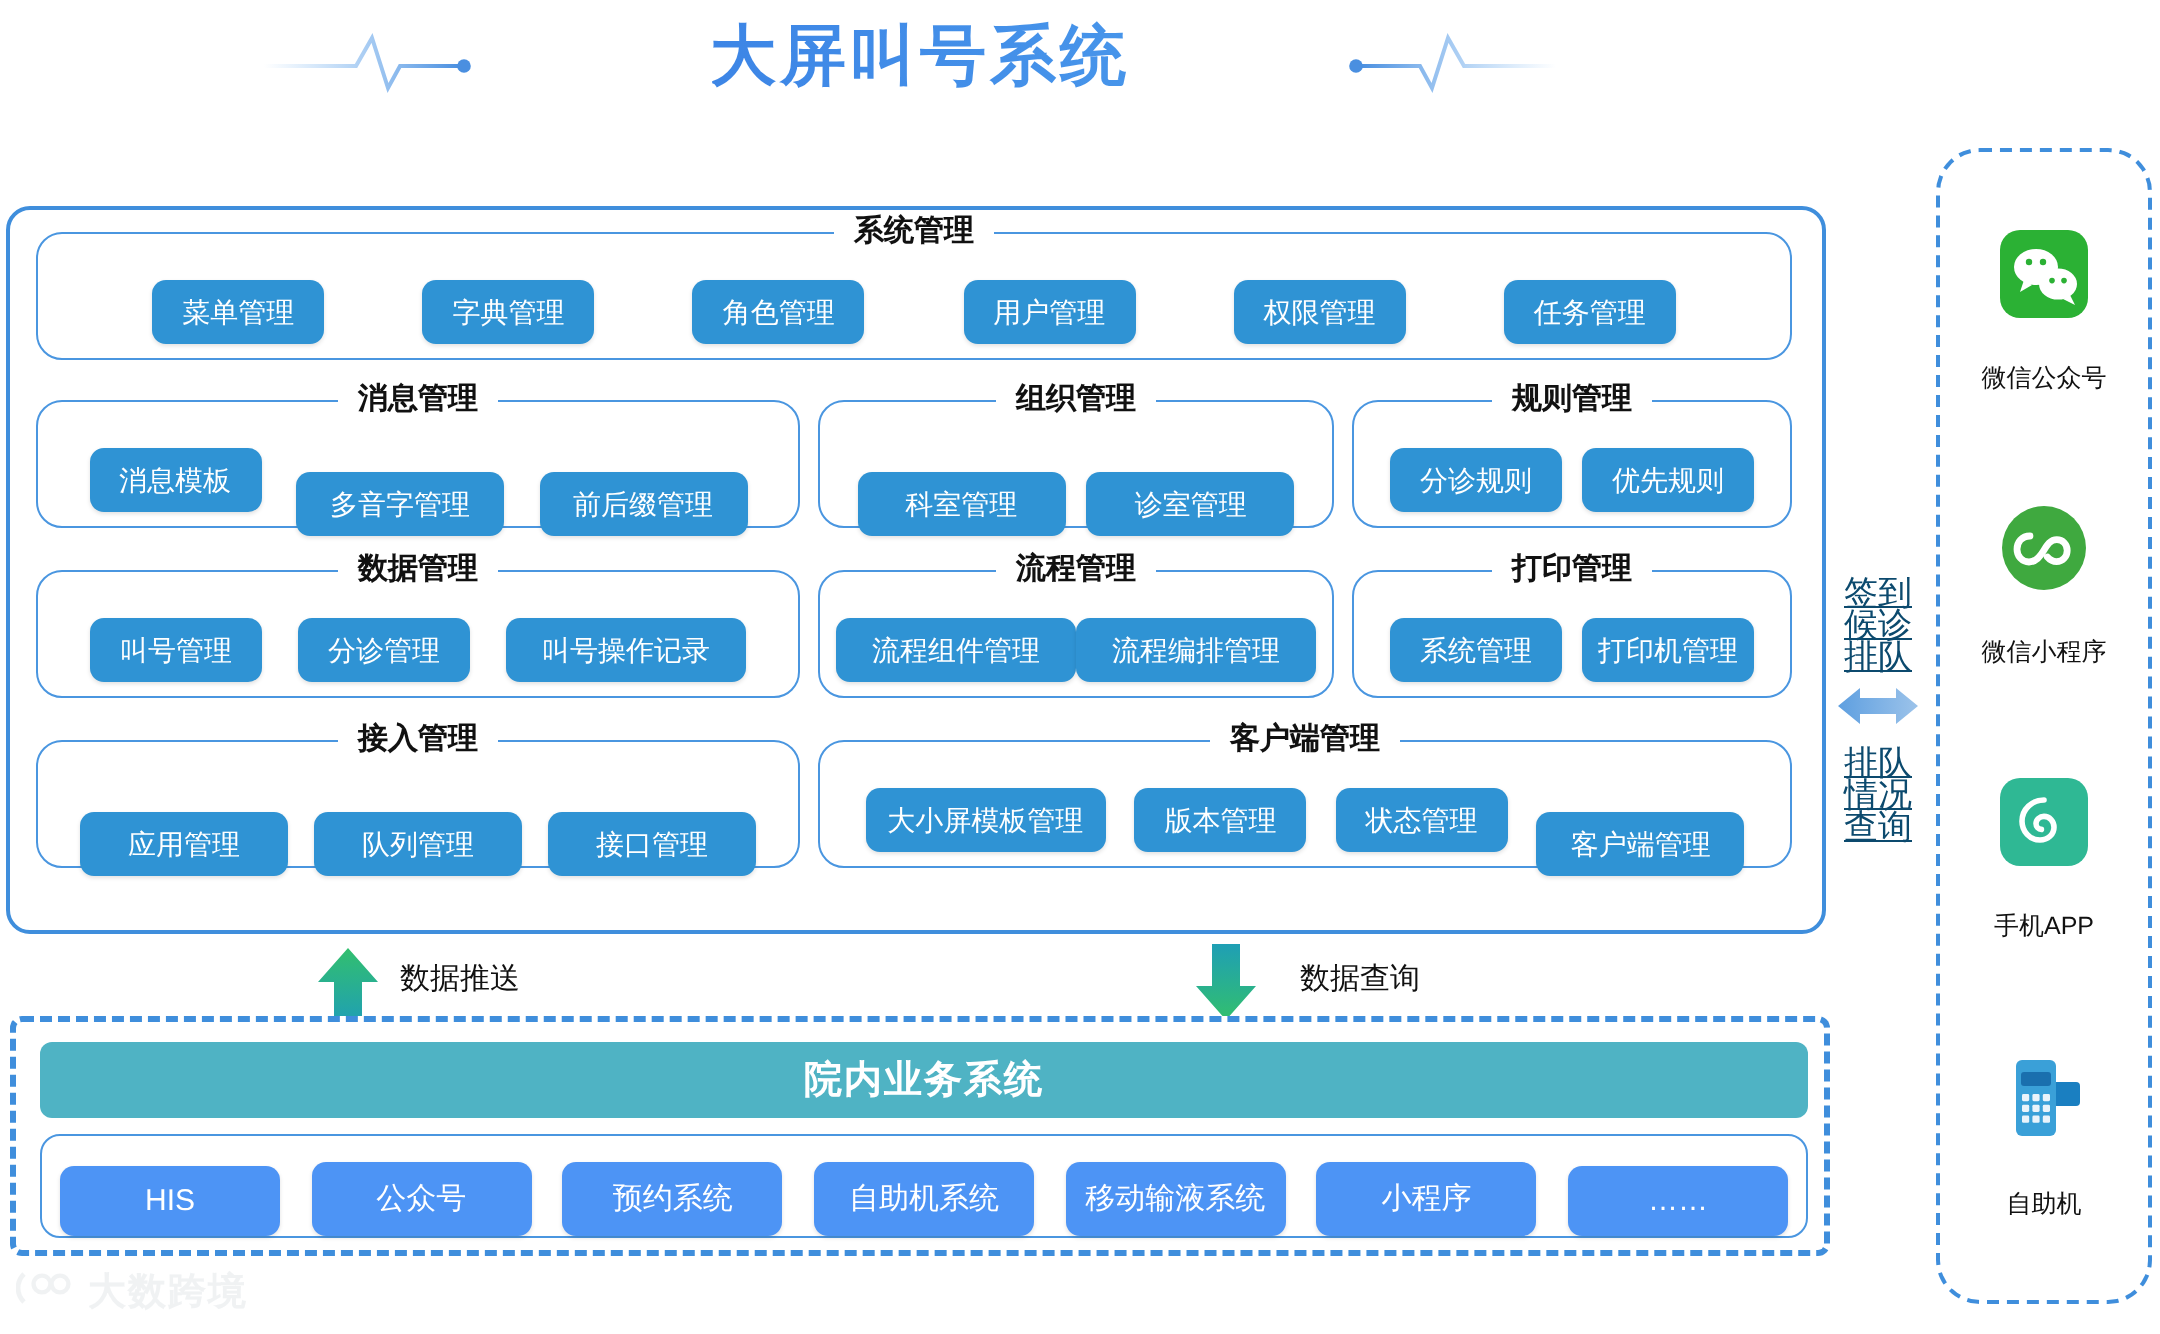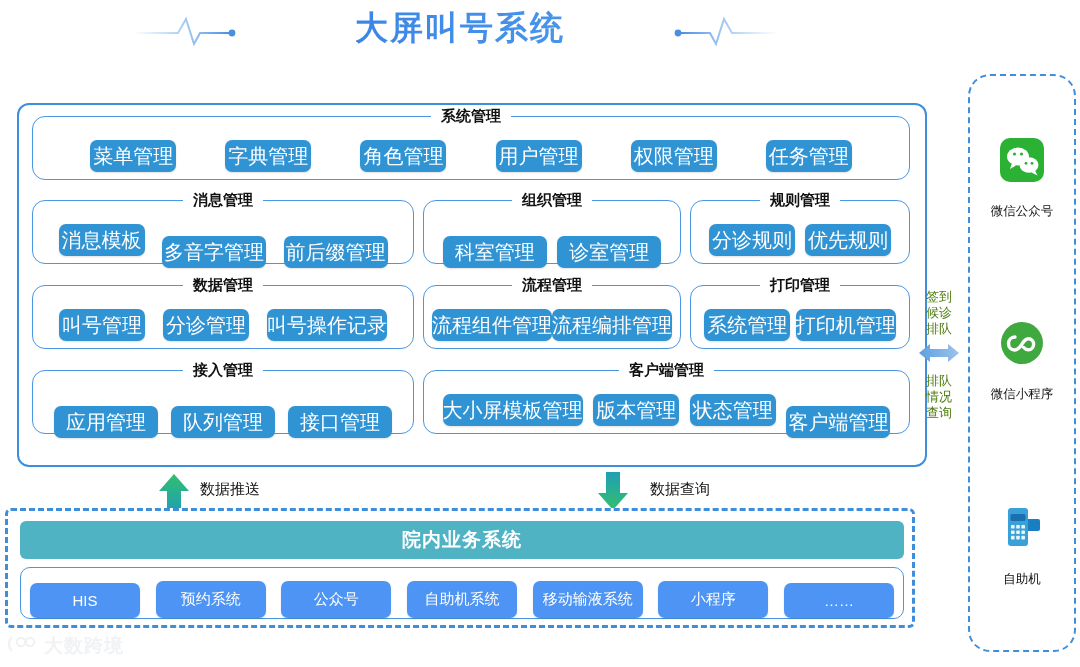--- a/index.html
+++ b/index.html
@@ -18,21 +18,21 @@
     background:linear-gradient(90deg,#2f6fd8 0%,#3d86e6 40%,#59b0f2 100%);
     -webkit-background-clip:text;background-clip:text;
     -webkit-text-fill-color:transparent;color:#3a80e0;
   }
   .ecg{position:absolute;top:14px;width:110px;height:34px;}
   .ecg.left{left:130px;}
   .ecg.right{left:670px;}
 
   
   .main-panel{
-    position:absolute;left:17px;top:103px;width:910px;height:364px;
+    position:absolute;left:3px;top:103px;width:910px;height:364px;
     border:2px solid #3f8edc;border-radius:12px;background:#fff;
     box-sizing:border-box;
   }
 
   
   .grp{
     position:absolute;border:1.6px solid #4a96e0;border-radius:13px;
     box-sizing:border-box;background:#fff;
   }
   .grp > .grp-title{
@@ -45,21 +45,21 @@
   }
   .grp-body{
     position:absolute;left:0;right:0;bottom:0;top:16px;
     display:flex;align-items:center;justify-content:space-around;
     padding:0 8px;box-sizing:border-box;
   }
   .grp-body.even{justify-content:space-evenly;}
 
   .btn{
     background:#2f93d4;color:#fff;border-radius:7px;
-    font-size:20px;text-align:center;white-space:nowrap;
+    font-size:14px;text-align:center;white-space:nowrap;
     padding:8px 0;min-width:86px;line-height:16px;
     box-shadow:0 1px 2px rgba(0,0,0,.12);
   }
   .btn.wide{min-width:104px;margin-top:24px;}
   .btn.xwide{min-width:120px;}
 
   
   .arrow-up,.arrow-down{position:absolute;width:34px;height:40px;}
   .flow-label{
     position:absolute;font-size:15px;color:#111;font-weight:normal;
@@ -86,21 +86,21 @@
   }
   .btn-lite{
     background:#4d94f5;color:#fff;border-radius:7px;font-size:15px;
     text-align:center;padding:9px 0;min-width:110px;white-space:nowrap;
     box-shadow:0 1px 2px rgba(0,0,0,.12);
   }
 
   
   .connector{position:absolute;left:918px;top:270px;width:42px;height:170px;
     display:flex;flex-direction:column;align-items:center;justify-content:center;}
-  .connector .ctext{font-size:13px;line-height:16px;color:#4d7c0f;text-align:center;}
+  .connector .ctext{font-size:17px;line-height:16px;color:#0c4a6e;text-align:center;text-decoration:underline;}
   .dbl-arrow{margin:4px 0;}
 
   
   .channels{
     position:absolute;left:968px;top:74px;width:108px;height:578px;
     border:2.5px dashed #3f8edc;border-radius:22px;box-sizing:border-box;
     display:flex;flex-direction:column;align-items:center;
     justify-content:space-around;padding:12px 0;
   }
   .channel{display:flex;flex-direction:column;align-items:center;width:100%;gap:12px;}
@@ -293,22 +293,22 @@
     <div>排队</div>
     <div>情况</div>
     <div>查询</div>
   </div>
 </div>
 
 <div class="bottom-panel">
   <div class="biz-bar">院内业务系统</div>
   <div class="biz-wrap">
     <div class="btn-lite">HIS</div>
+    <div class="btn-lite">公众号</div>
     <div class="btn-lite">预约系统</div>
-    <div class="btn-lite">公众号</div>
     <div class="btn-lite">自助机系统</div>
     <div class="btn-lite">移动输液系统</div>
     <div class="btn-lite">小程序</div>
     <div class="btn-lite">……</div>
   </div>
 </div>
 
 <div class="channels">
 
   <div class="channel">
@@ -332,20 +332,29 @@
     <span>
       <svg width="44" height="44" viewBox="0 0 44 44">
         <circle cx="22" cy="22" r="21" fill="#3fa93f"></circle>
         <path d="M15 16c-4.2 0-6.5 3.2-6.5 6.6 0 3.6 2.6 6.4 6 6.4 3.6 0 5.6-2.8 7.3-5.6 1.8-3 3.4-5.6 6.6-5.6 3 0 5.2 2.4 5.2 5.4s-2.2 5.6-5.3 5.6c-2 0-3.4-.9-4.6-2.3" fill="none" stroke="#fff" stroke-width="3.4" stroke-linecap="round"></path>
       </svg>
     </span>
     <span class="ch-label">微信小程序</span>
   </div>
 
 
+  <div class="channel">
+    <span>
+      <svg width="44" height="44" viewBox="0 0 44 44">
+        <rect x="0" y="0" width="44" height="44" rx="10" fill="#2fb894"></rect>
+        <path d="M22 11c-6 0-11 4.6-11 10.6 0 5 3.8 9.4 9 9.4 4 0 7-2.8 7-6.4 0-3-2.2-5.4-5-5.4-2.2 0-4 1.6-4 3.6 0 1.6 1.2 2.9 2.7 2.9" fill="none" stroke="#fff" stroke-width="2.8" stroke-linecap="round"></path>
+      </svg>
+    </span>
+    <span class="ch-label">手机APP</span>
+  </div>
 
   <div class="channel">
     <span>
       <svg width="44" height="46" viewBox="0 0 44 46">
         <rect x="24" y="15" width="16" height="12" rx="2" fill="#1a7fc1"></rect>
         <rect x="8" y="4" width="20" height="38" rx="3" fill="#3aa0d8"></rect>
         <rect x="10.5" y="10" width="15" height="7" rx="1.5" fill="#1a6fae"></rect>
         <g fill="#eaf4fb">
           <rect x="11" y="21" width="3.6" height="3.6" rx=".7"></rect>
           <rect x="16.2" y="21" width="3.6" height="3.6" rx=".7"></rect>

